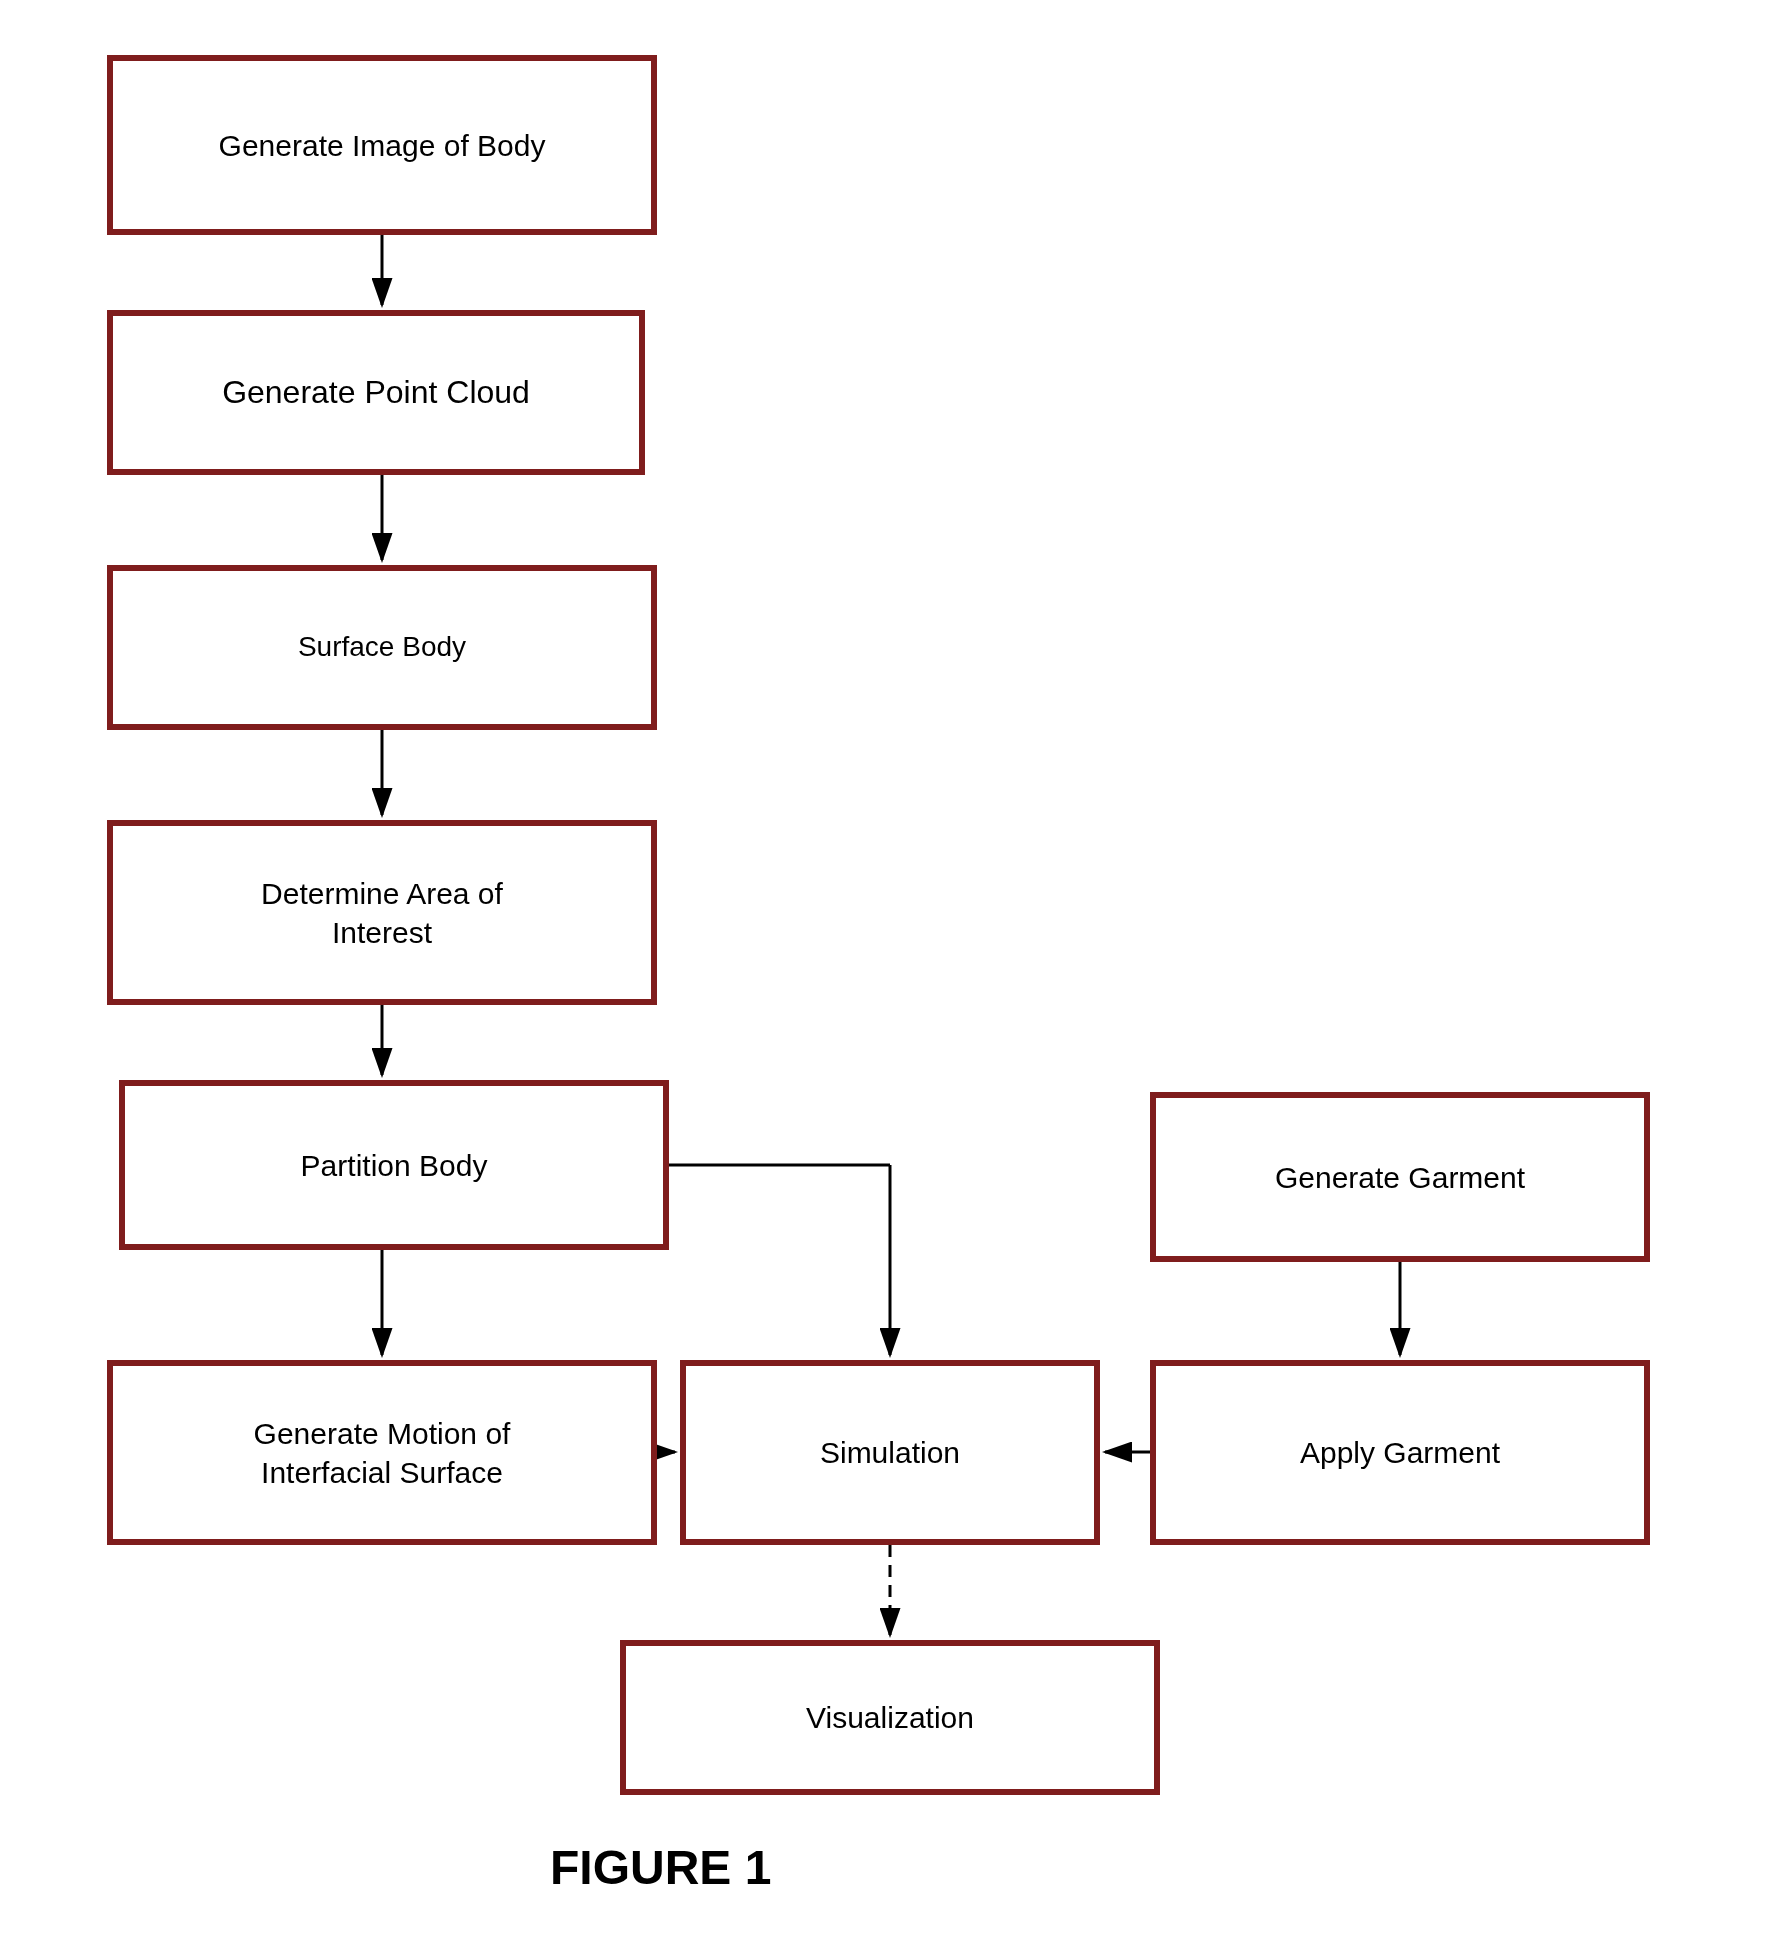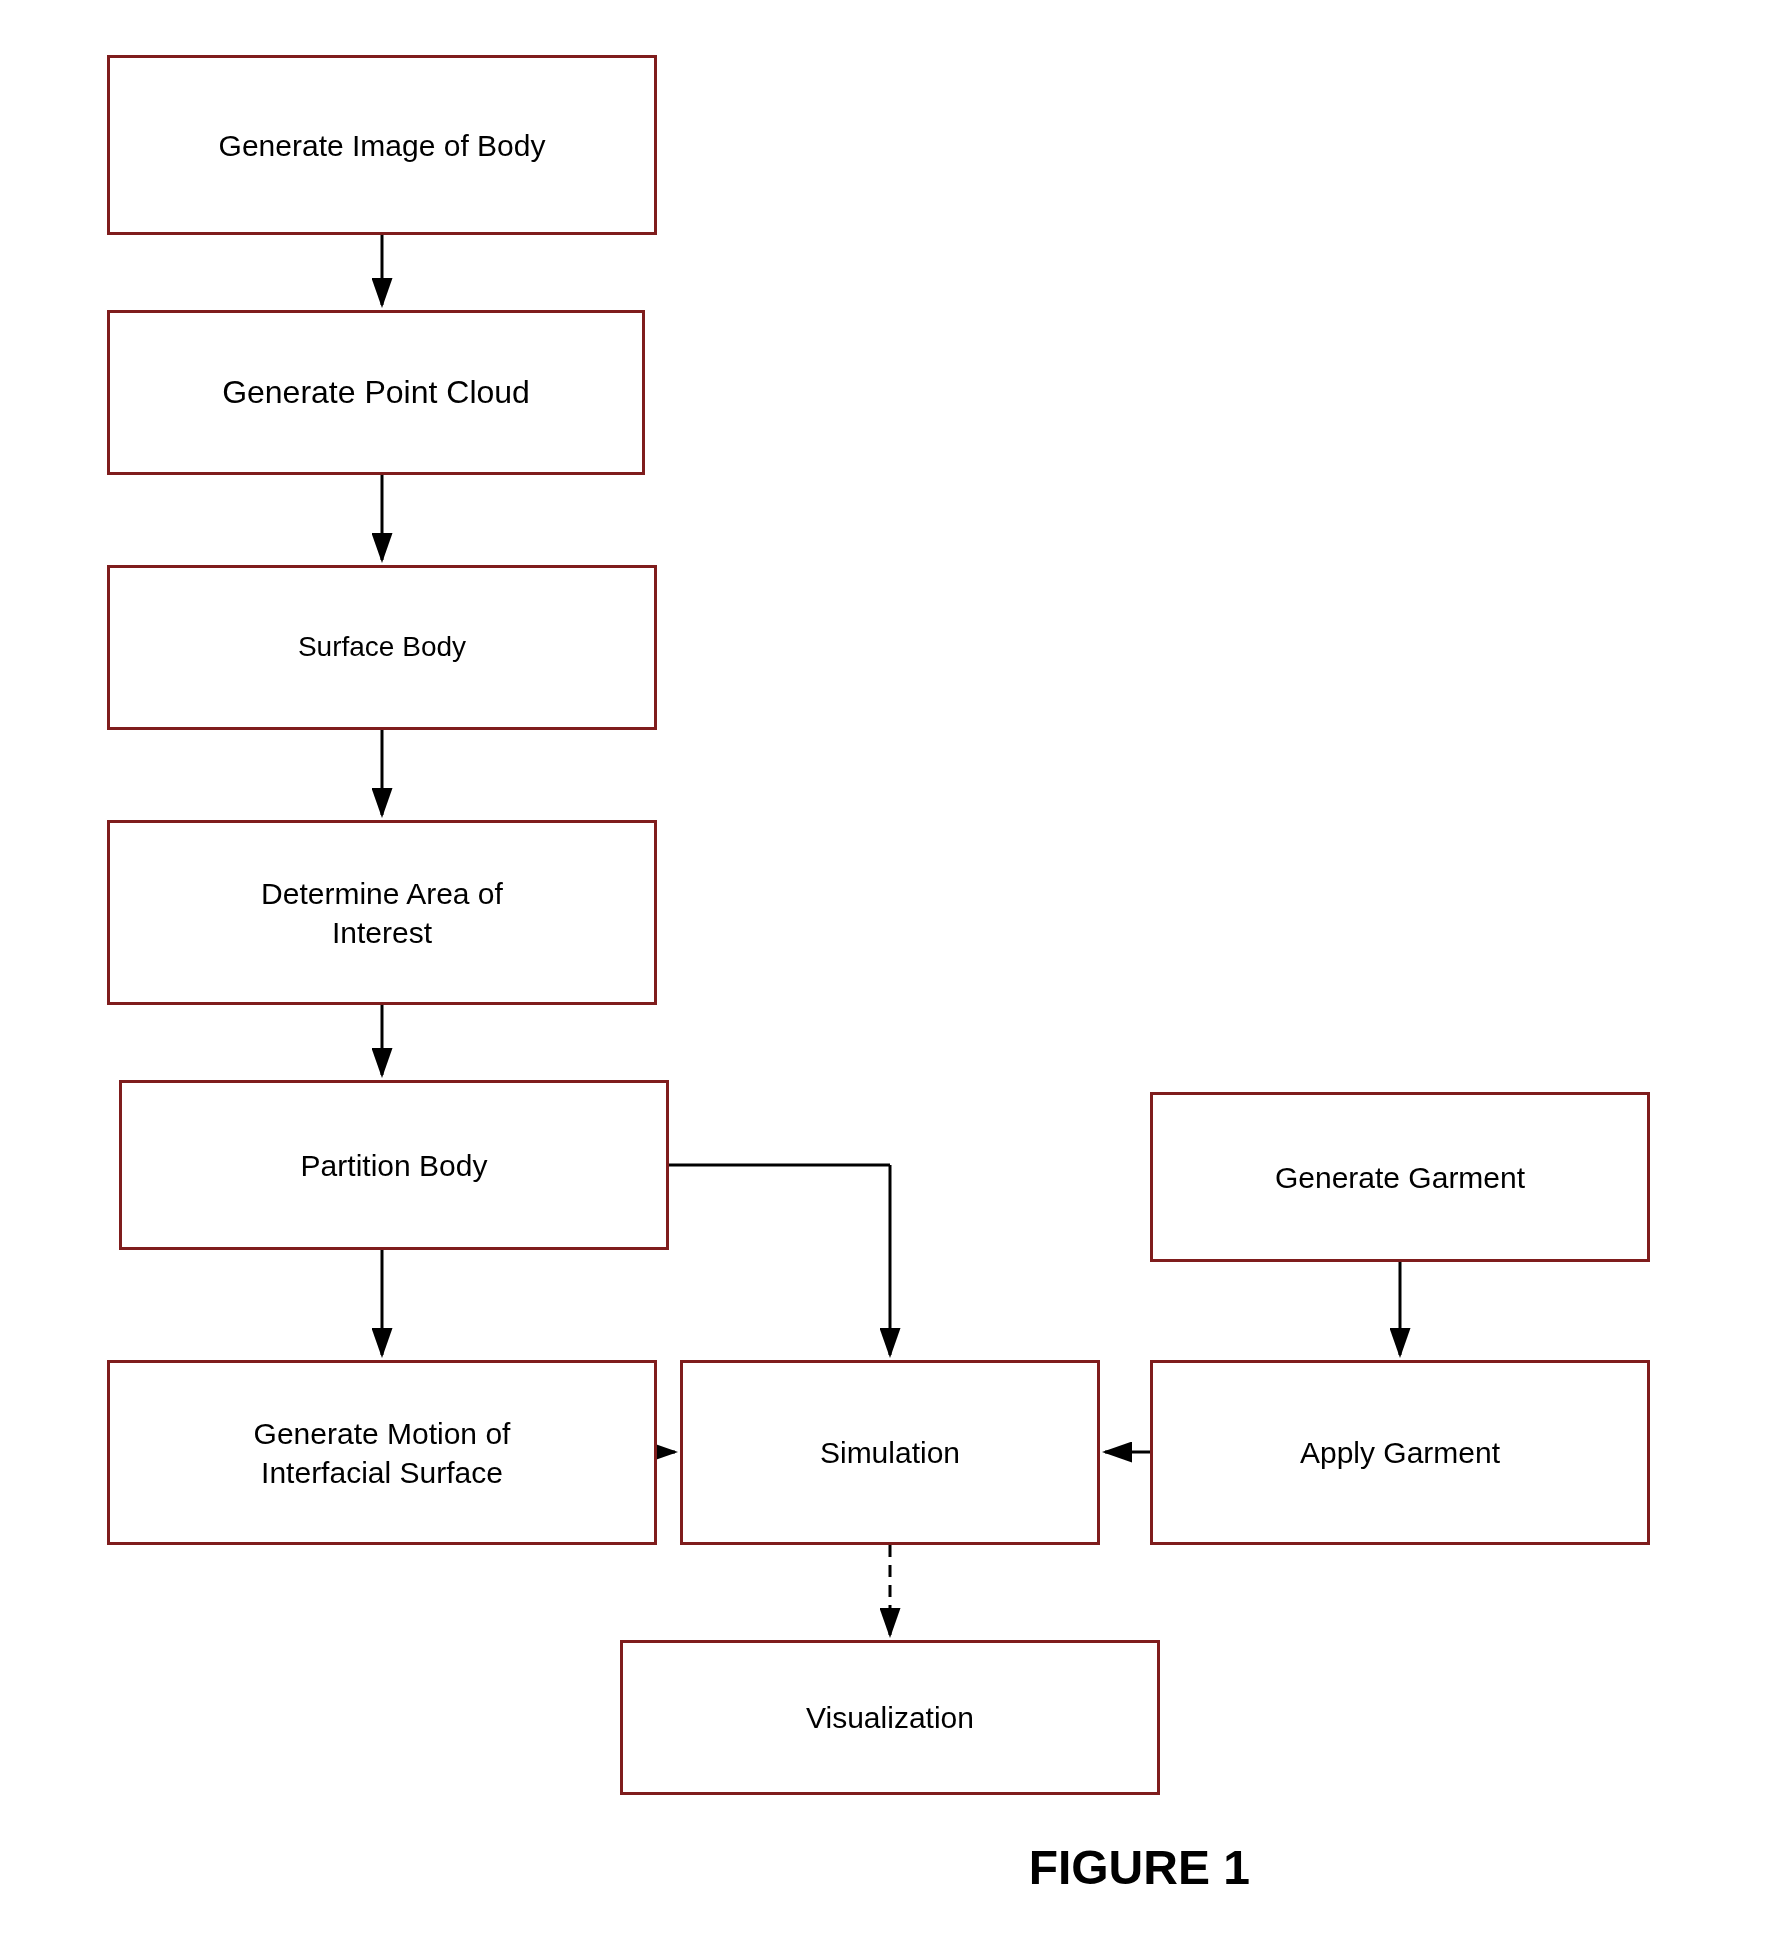--- a/index.html
+++ b/index.html
@@ -20,37 +20,37 @@
     .diagram-container {
       position: absolute;
       top: 0;
       left: 0;
       width: 1776px;
       height: 1934px;
     }
 
     .flowchart-box {
       position: absolute;
-      border: 3px solid #7f1d1d;
+      border: 6px solid #7f1d1d;
       background: #ffffff;
       display: flex;
       align-items: center;
       justify-content: center;
       text-align: center;
       font-size: 28px;
       font-weight: normal;
       line-height: 1.3;
     }
 
     .figure-label {
       position: absolute;
       font-size: 48px;
       font-weight: bold;
       font-family: Arial, sans-serif;
-      text-align: right;
+      text-align: left;
     }
 
     svg.arrows {
       position: absolute;
       top: 0;
       left: 0;
       width: 1776px;
       height: 1934px;
       pointer-events: none;
     }

